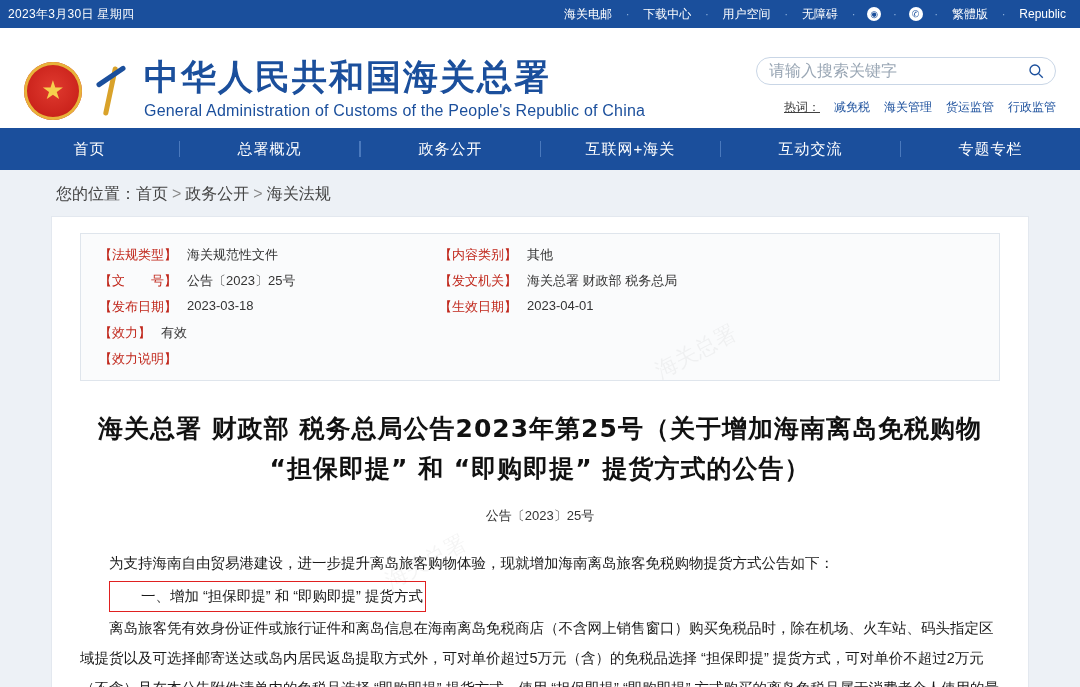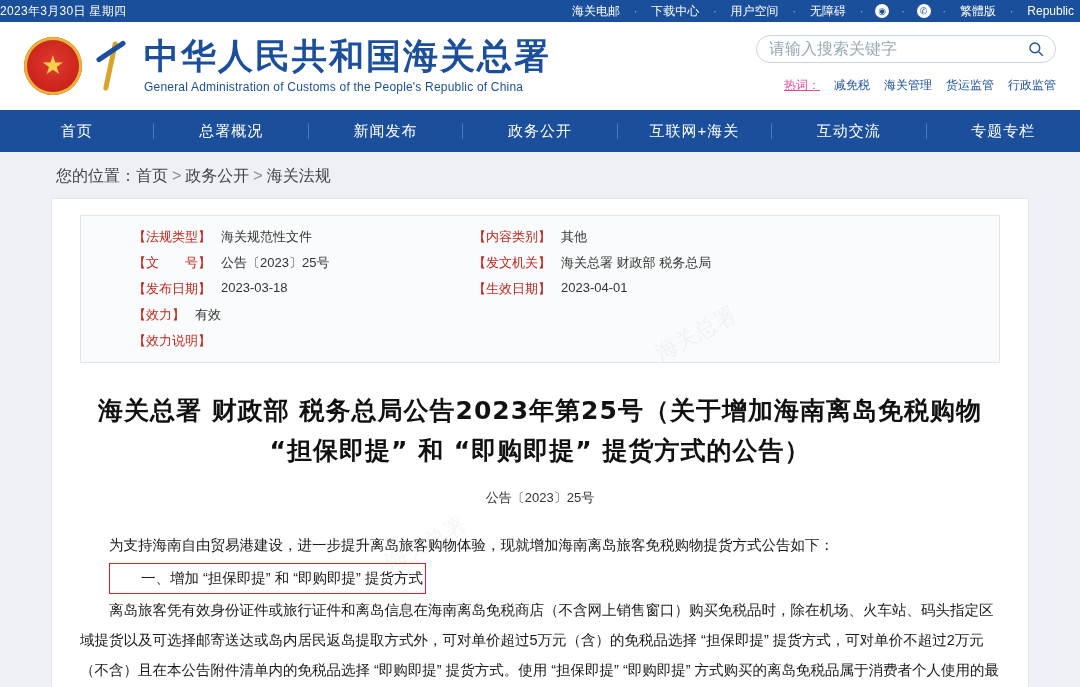--- a/index.html
+++ b/index.html
@@ -5,38 +5,38 @@
   * { box-sizing: border-box; }
   html, body { margin:0; padding:0; }
   body {
     width:1080px; height:687px; overflow:hidden;
     font-family:"Liberation Sans", sans-serif;
     background:#ffffff; color:#222;
   }
 
   
   .topbar {
-    height:22px; background:#1a4f9c; color:#ffffff;
+    height:28px; background:#1a4f9c; color:#ffffff;
     display:flex; align-items:center; justify-content:space-between;
-    padding:0 0; font-size:12px;
+    padding:0 8px; font-size:12px;
   }
   .topbar .date { color:#ffffff; font-size:12px; letter-spacing:.3px; }
   .toplinks { display:flex; align-items:center; gap:8px; font-size:12px; }
   .toplinks a { color:#ffffff; text-decoration:none; padding:0 6px; }
   .toplinks .sep { color:#9dbde4; font-size:10px; }
   .toplinks .icon-round {
     display:inline-block; width:14px; height:14px; border-radius:50%;
     background:#ffffff; color:#1a4f9c; font-size:9px; line-height:14px;
     text-align:center; margin:0 4px;
   }
 
   
   .header {
-    height:88px; background:#ffffff; position:relative;
-    display:flex; align-items:center; padding:0 24px;
+    height:100px; background:#ffffff; position:relative;
+    display:flex; align-items:flex-end; padding:8px 24px;
     border-bottom:0;
   }
   .emblem {
     width:58px; height:58px; border-radius:50%;
     background:radial-gradient(circle at 50% 45%, #e03a2f 0%, #c9211a 70%, #9e1610 100%);
     position:relative; flex:0 0 auto;
     box-shadow:inset 0 0 0 3px #e8b33a;
   }
   .emblem:after{
     content:"★"; position:absolute; left:0; right:0; top:50%;
@@ -54,38 +54,38 @@
     content:""; position:absolute; left:6px; top:12px; width:34px; height:5px;
     background:#1b4f9c; border-radius:3px; transform:rotate(-34deg);
   }
   .titleblock { margin-left:10px; }
   .cn-title {
     font-family:"DejaVu Sans", sans-serif;
     font-size:35px; font-weight:bold; color:#1b4f9c; letter-spacing:2px;
     line-height:1.05;
   }
   .en-title {
-    font-size:12px; color:#1b4f9c; letter-spacing:.2px; margin-top:6px;
+    font-size:16px; color:#1b4f9c; letter-spacing:.2px; margin-top:6px;
   }
   .header-right {
     margin-left:auto; display:flex; flex-direction:column; align-items:flex-end; gap:14px;
     padding-bottom:4px;
   }
   .searchbox {
     width:300px; height:28px; border:1px solid #c9d6e6; border-radius:14px;
     background:#fff; display:flex; align-items:center; padding:0 10px;
   }
   .searchbox input {
     border:0; outline:0; flex:1; font-size:16px; color:#333;
     font-family:"Liberation Sans", sans-serif; background:transparent;
   }
   .searchbox input::placeholder { color:#9aa7b5; }
   .search-ic { width:18px; height:18px; }
   .hotwords { font-size:12px; color:#1b4f9c; display:flex; gap:14px; align-items:center; }
-  .hotwords .lbl { color:#ec4899;text-decoration:underline; }
+  .hotwords .lbl { color:#404040;text-decoration:underline; }
   .hotwords a { color:#1b4f9c; text-decoration:none; }
 
   
   .nav {
     height:42px; background:#1b4f9c; display:flex; align-items:center;
     color:#fff; font-size:15px;
   }
   .nav .item {
     flex:1; text-align:center; color:#fff; text-decoration:none; line-height:42px;
     position:relative; letter-spacing:1px;
@@ -102,21 +102,21 @@
     background:#fff; margin:0 28px; padding:16px 28px 0 28px; height:100%;
     box-shadow:0 0 0 1px #e3e8ef;
   }
 
   .meta {
     border:1px solid #dfe5ec; background:#fafbfc; padding:12px 18px;
     display:grid; grid-template-columns: 340px 1fr; row-gap:8px; font-size:13px;
   }
   .meta .k { color:#c0271b; white-space:nowrap; }
   .meta .v { color:#333; }
-  .meta .cell { display:flex; gap:10px;margin-left:34px; }
+  .meta .cell { display:flex; gap:10px; }
 
   .doc-title {
     text-align:center; font-family:"DejaVu Sans", sans-serif;
     font-size:25px; font-weight:bold; color:#111; line-height:1.6;
     margin:28px 10px 0 10px; letter-spacing:1px;
   }
   .doc-no { text-align:center; font-size:13px; color:#333; margin-top:18px; }
 
   .body-text { font-size:14.5px; color:#1a1a1a; line-height:2.05; margin-top:24px; }
   .body-text p { margin:0 0 2px 0; text-indent:2em; }
@@ -176,21 +176,20 @@
       <a href="#">行政监管</a>
     </div>
   </div>
 </div>
 
 <div class="nav">
   <a class="item" href="#">首页</a>
   <div class="divider"></div>
   <a class="item" href="#">总署概况</a>
   <div class="divider"></div>
-  <a class="item" href="#">新闻发布</a>
   <div class="divider"></div>
   <a class="item" href="#">政务公开</a>
   <div class="divider"></div>
   <a class="item" href="#">互联网+海关</a>
   <div class="divider"></div>
   <a class="item" href="#">互动交流</a>
   <div class="divider"></div>
   <a class="item" href="#">专题专栏</a>
 </div>
 

